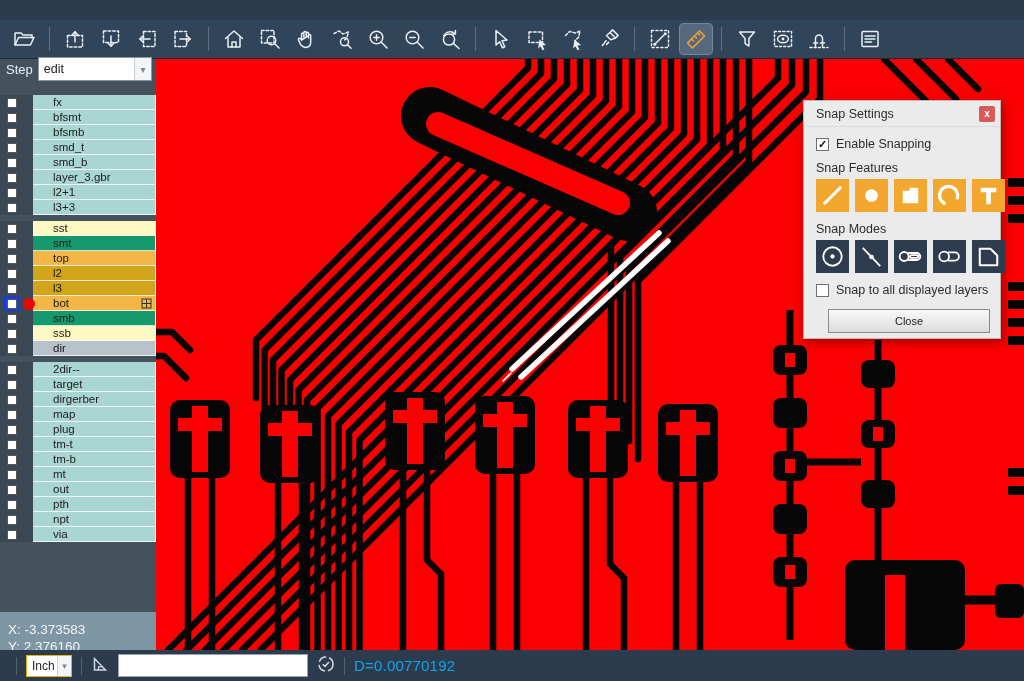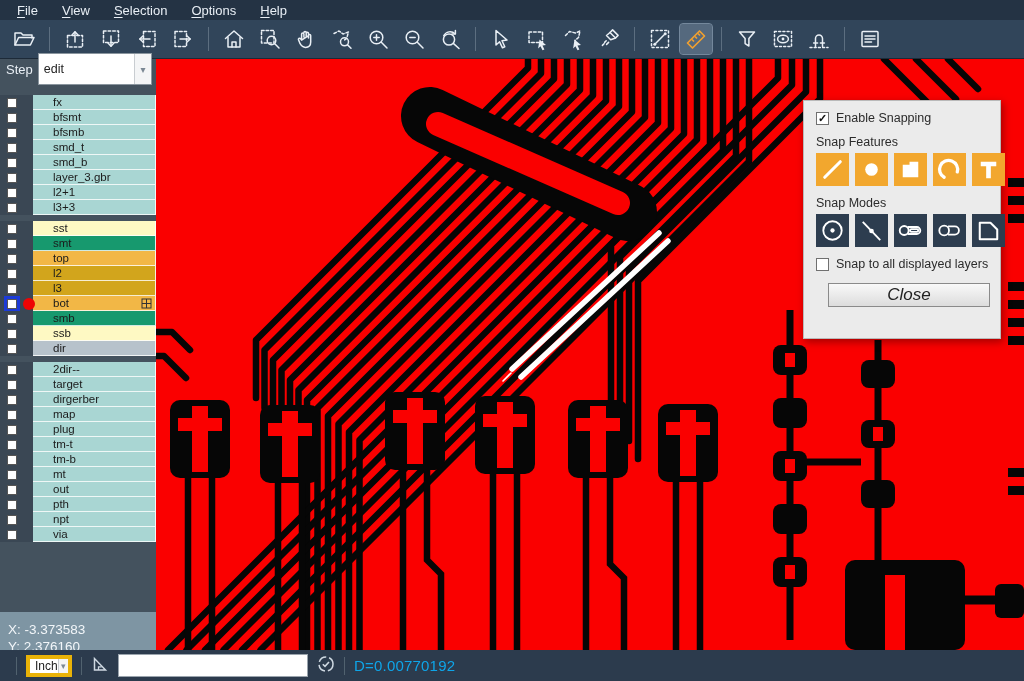--- a/index.html
+++ b/index.html
@@ -18,21 +18,21 @@
   .tool{width:32px;height:30px;margin:0 2px;display:flex;align-items:center;justify-content:center;border-radius:3px;}
   .tool svg{width:24px;height:24px;display:block;}
   .tool.active{background:#55697e;outline:1px solid #74889c;}
   .tsep{width:1px;height:24px;background:#5c6e80;margin:0 7px;}
 
   
   #sidebar{position:absolute;left:0;top:59px;width:156px;height:591px;background:#44525e;
     display:flex;flex-direction:column;}
   #step-row{height:36px;display:flex;align-items:center;padding:0 4px 16px 6px;gap:5px;}
   #step-label{color:#e9eff5;font-size:13px;}
-  #step-combo{flex:1;height:32px;background:#fff;border:1px solid #8a959e;display:flex;align-items:center;justify-content:center;}
+  #step-combo{flex:1;height:24px;background:#fff;border:1px solid #8a959e;display:flex;align-items:center;justify-content:center;}
   #step-value{flex:1;font-size:12.5px;color:#222;padding-left:5px;}
   #step-chevron{width:17px;height:100%;border-left:1px solid #c9cdd1;display:flex;align-items:center;justify-content:center;color:#7b8894;font-size:10px;background:#f4f5f6;}
   #layer-list{padding:0;}
   .lgap{height:6px;}
   .lrow{position:relative;height:15px;display:flex;align-items:center;}
   .cbcol{width:33px;height:15px;background:#3a4754;display:flex;align-items:center;flex:none;}
   .cb{width:10px;height:10px;background:#fff;border:1.5px solid #555;margin-left:7px;}
   .lrow.sel .cb{box-shadow:0 0 0 3px #1c3bd8;}
   .ldot{position:absolute;left:23px;top:2px;width:12px;height:12px;border-radius:50%;background:#ee0404;z-index:2;}
   .lname{flex:1;height:15px;font-size:11.5px;color:#1b1b1b;padding-left:20px;display:flex;align-items:center;
@@ -57,44 +57,37 @@
   .dlg-row{display:flex;align-items:center;gap:7px;margin:10px 0 0 12px;}
   .dcb{width:13px;height:13px;background:#fff;border:1px solid #707070;font-size:11px;font-weight:bold;color:#111;
     display:flex;align-items:center;justify-content:center;line-height:1;}
   .dlg-label{font-size:12.5px;color:#2b2b2b;}
   .sect-label{font-size:12.5px;color:#2b2b2b;margin:10px 0 4px 12px;}
   .btn-row{display:flex;gap:6px;margin-left:12px;}
   .fbtn{width:33px;height:33px;background:#f2a72e;display:flex;align-items:center;justify-content:center;}
   .mbtn{width:33px;height:33px;background:#2d3d4f;display:flex;align-items:center;justify-content:center;}
   .fbtn svg,.mbtn svg{width:33px;height:33px;display:block;}
   #snap-close-btn{margin:12px 10px 0 24px;height:24px;background:linear-gradient(#f9f9f9,#dcdcdc);
-    border:1px solid #8a8a8a;font-size:17px;color:#222;display:flex;align-items:center;justify-content:center;font-style:italic;}
+    border:1px solid #8a8a8a;font-size:11px;color:#222;display:flex;align-items:center;justify-content:center;}
 
   
   #statusbar{position:absolute;left:0;top:650px;width:1024px;height:31px;background:#2c3b4d;
     display:flex;align-items:center;padding-left:16px;gap:9px;}
   .ssep{width:1px;height:18px;background:#51626f;}
-  #unit-combo{width:46px;height:22px;background:#fff;border:4px solid #eab308;display:flex;align-items:center;}
+  #unit-combo{width:46px;height:22px;background:#fff;border:1px solid #eab308;display:flex;align-items:center;}
   #unit-value{flex:1;font-size:12px;color:#222;padding-left:5px;}
   #unit-chevron{width:14px;height:100%;border-left:1px solid #c9cdd1;display:flex;align-items:center;justify-content:center;color:#7b8894;font-size:9px;background:#f4f5f6;}
   #cmd-input{width:190px;height:23px;border:1px solid #9aa4ad;background:#fff;font-size:12px;padding:0 4px;}
   #dist-text{color:#0ea5e9;font-size:15px;letter-spacing:.2px;}
 </style>
 </head>
 <body>
 
 <div id="win">
 
-  <div id="menubar">
-      <div class="menu-item"><span class="u">F</span>ile</div>
-      <div class="menu-item"><span class="u">V</span>iew</div>
-      <div class="menu-item"><span class="u">S</span>election</div>
-      <div class="menu-item"><span class="u">O</span>ptions</div>
-      <div class="menu-item"><span class="u">H</span>elp</div>
-    </div>
 
   <div id="toolbar">
       <div class="tool">
         <span>
           <svg viewBox="0 0 24 24" fill="none" stroke="#e9eff5" stroke-width="1.5" stroke-linecap="round" stroke-linejoin="round">
             <path d="M3 18V6h6l2 2h9v3"></path>
             <path d="M3 18l3.6-7.5H22L18.4 18z"></path>
           </svg>
         </span>
       </div>
@@ -601,20 +594,24 @@
 
       <g stroke="#ffffff" stroke-linecap="round" fill="none">
         <path d="M512 369L659 233" stroke-width="5.5"></path>
         <path d="M521 377L668 241" stroke-width="5.5"></path>
         <path d="M503 381l8 -8" stroke-width="1.6"></path>
       </g>
     </svg>
   </div>
 
   <div id="snap-dialog">
+    <div id="snap-title-row">
+      <span id="snap-title">Snap Settings</span>
+      <span id="snap-close-x">x</span>
+    </div>
     <div class="dlg-row">
       <span class="dcb">✓</span>
       <span class="dlg-label">Enable Snapping</span>
     </div>
     <div class="sect-label">Snap Features</div>
     <div class="btn-row" id="feature-row">
         <div class="fbtn">
           <span>
             <svg viewBox="0 0 34 34">
               <path d="M9 25 25 9" stroke="#fff" stroke-width="3.2" stroke-linecap="round"></path>

